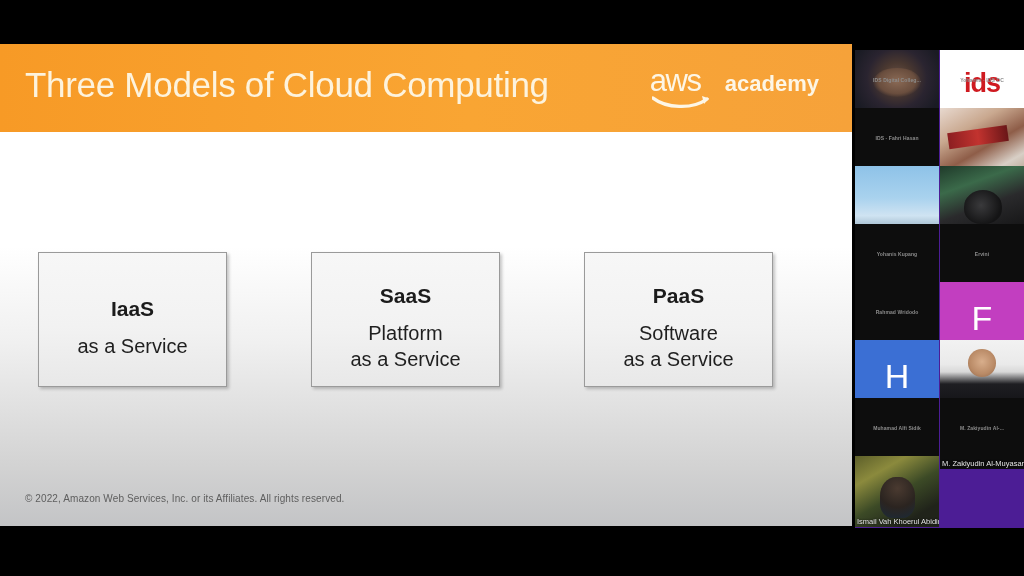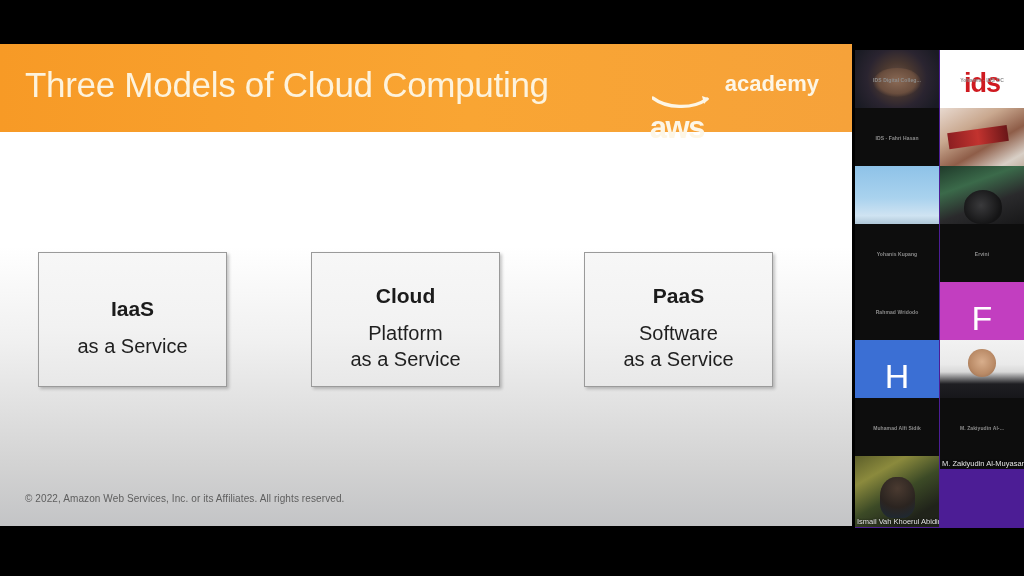--- a/index.html
+++ b/index.html
@@ -32,24 +32,23 @@
     font-family: "Liberation Sans", sans-serif;
   }
 
   
   .aws-logo {
     position: absolute; right: 33px; top: 22px;
     display: flex; align-items: flex-start; gap: 9px;
   }
   .aws-mark { position: relative; width: 66px; height: 46px; }
   .aws-word {
-    font-size: 31px; font-weight: 700; color: #fdf6e6;
+    font-size: 31px; font-weight: 400; color: #fdf6e6;
     letter-spacing: -1.5px; line-height: 30px;
     font-family: "Liberation Sans", sans-serif;
-    margin-top: 47px;
   }
   .aws-smile { position: absolute; left: 2px; top: 28px; width: 62px; height: 16px; }
   .academy-word {
     font-size: 22px; font-weight: 700; color: #fdf6e6;
     letter-spacing: 0px; margin-top: 5px;
     font-family: "Liberation Sans", sans-serif;
   }
 
   
   .boxes { position: absolute; left: 0; top: 0; width: 852px; height: 482px; }
@@ -197,21 +196,21 @@
         <div class="academy-word">academy</div>
       </div>
     </div>
 
     <div class="boxes">
       <div class="model-box b1">
         <div class="model-abbr">IaaS</div>
         <div class="model-line">as a Service</div>
       </div>
       <div class="model-box b2">
-        <div class="model-abbr">Cloud</div>
+        <div class="model-abbr">SaaS</div>
         <div class="model-line">Platform</div>
         <div class="model-line">as a Service</div>
       </div>
       <div class="model-box b3">
         <div class="model-abbr">PaaS</div>
         <div class="model-line">Software</div>
         <div class="model-line">as a Service</div>
       </div>
     </div>
 

